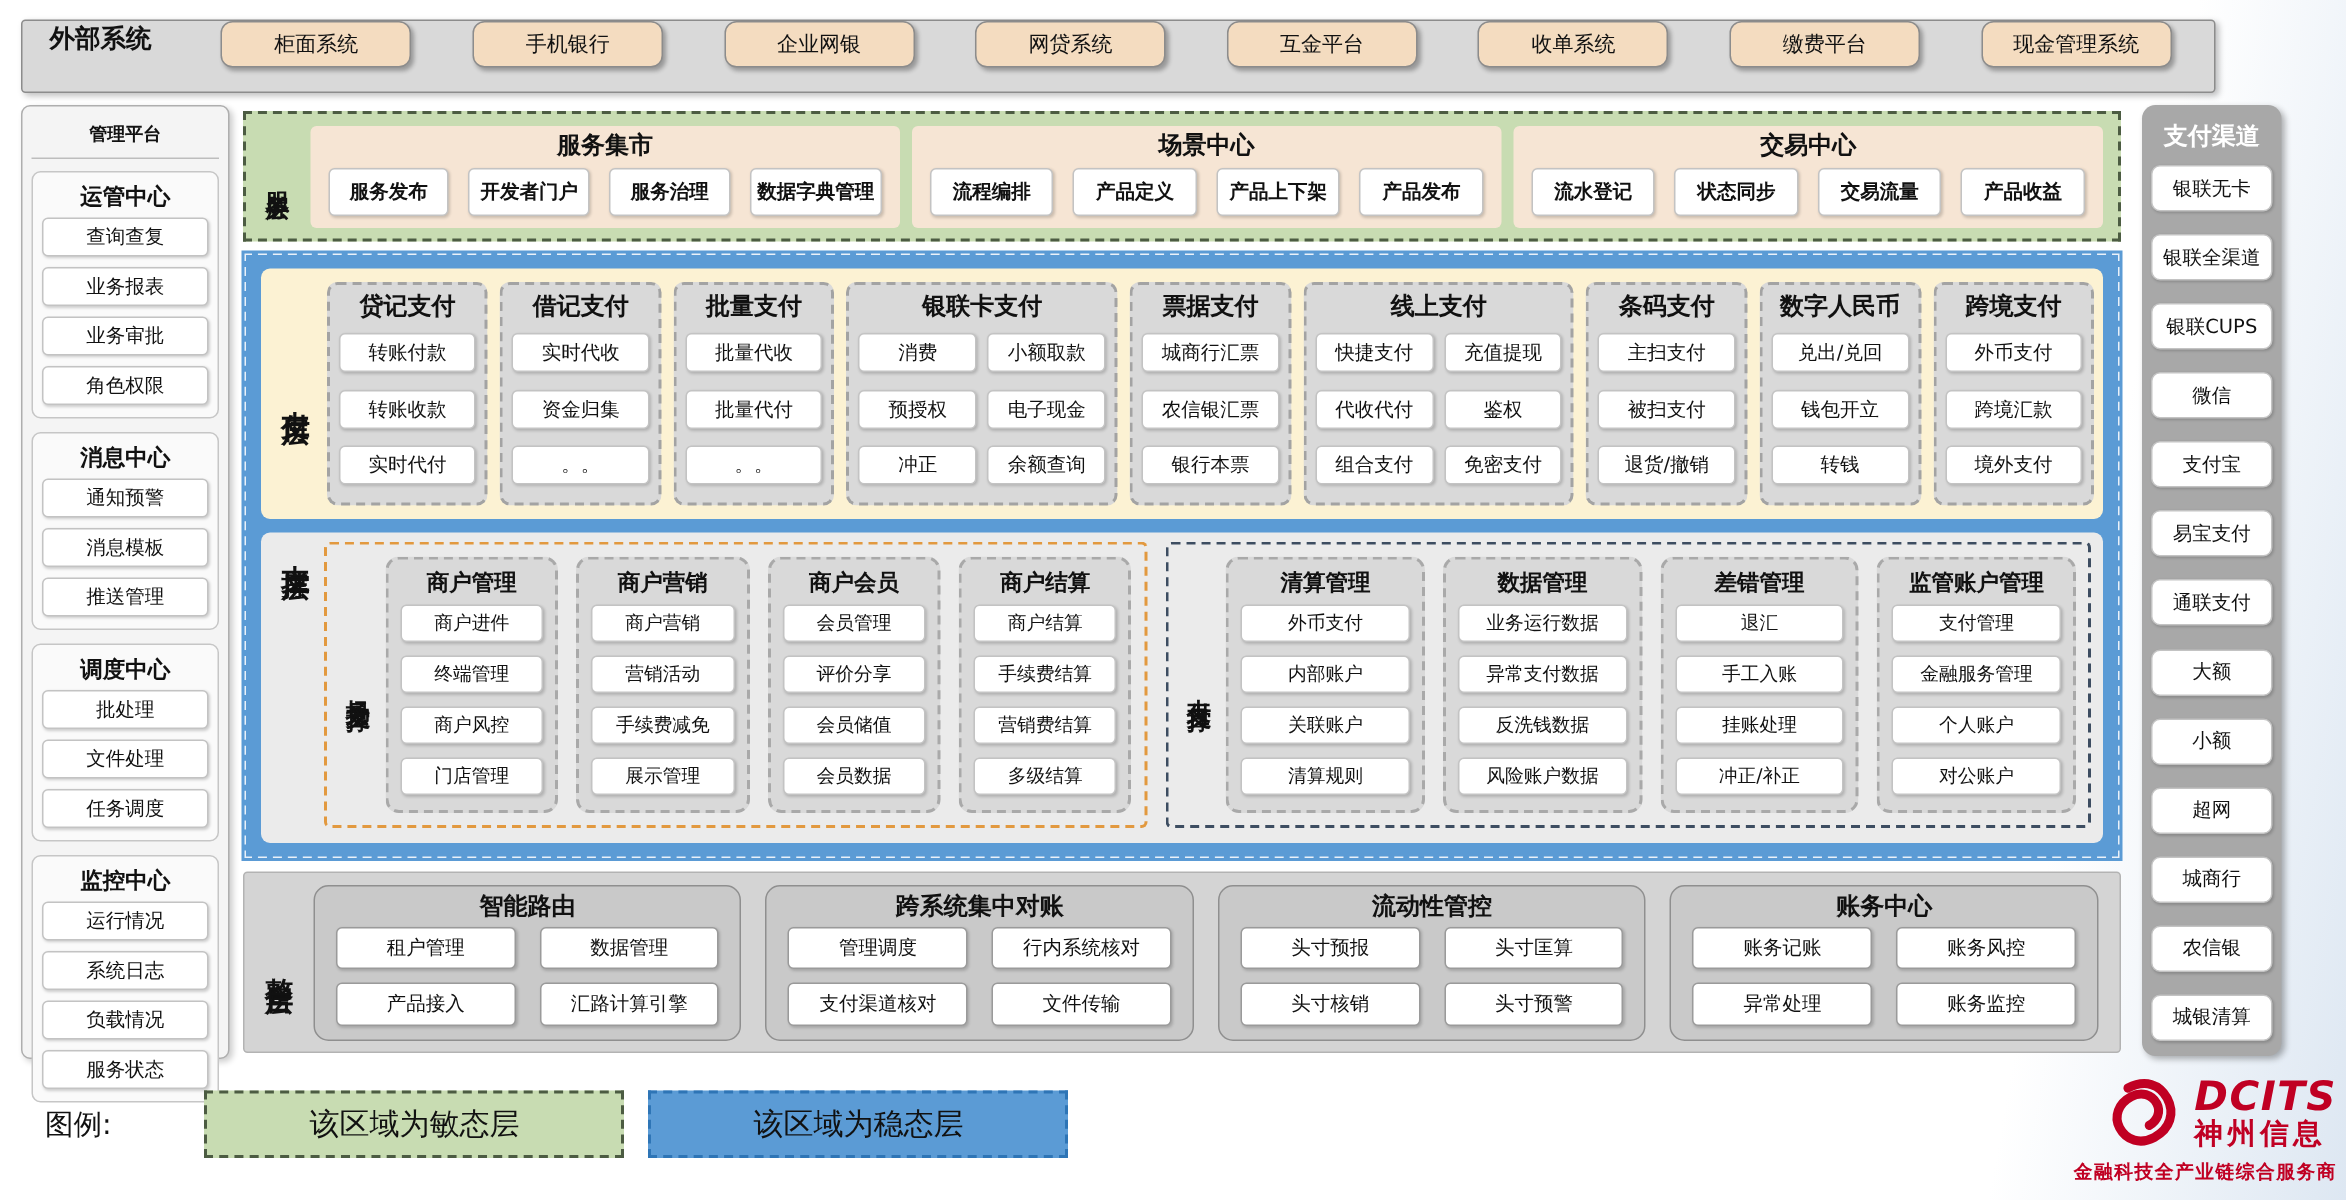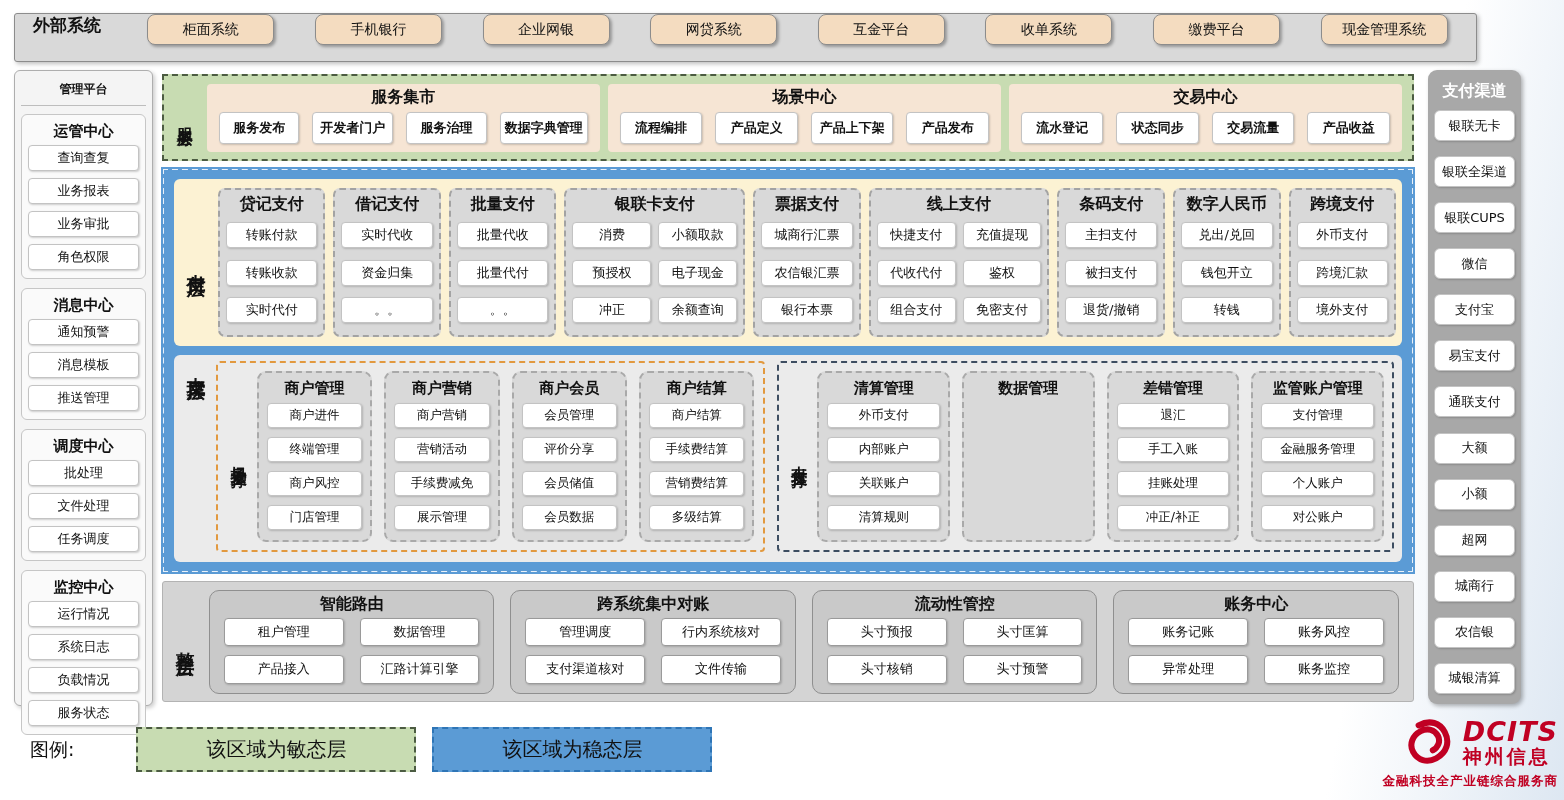--- a/index.html
+++ b/index.html
@@ -466,20 +466,30 @@
                       <div class="white-btn">内部账户</div>
 
                       <div class="white-btn">关联账户</div>
 
                       <div class="white-btn">清算规则</div>
                     </div>
                 </div>
 
                 <div class="sup-group">
                   <div class="sup-group-title">数据管理</div>
+                  <div class="sup-group-items">
+
+                      <div class="white-btn">业务运行数据</div>
+
+                      <div class="white-btn">异常支付数据</div>
+
+                      <div class="white-btn">反洗钱数据</div>
+
+                      <div class="white-btn">风险账户数据</div>
+                    </div>
                 </div>
 
                 <div class="sup-group">
                   <div class="sup-group-title">差错管理</div>
                   <div class="sup-group-items">
 
                       <div class="white-btn">退汇</div>
 
                       <div class="white-btn">手工入账</div>
 

